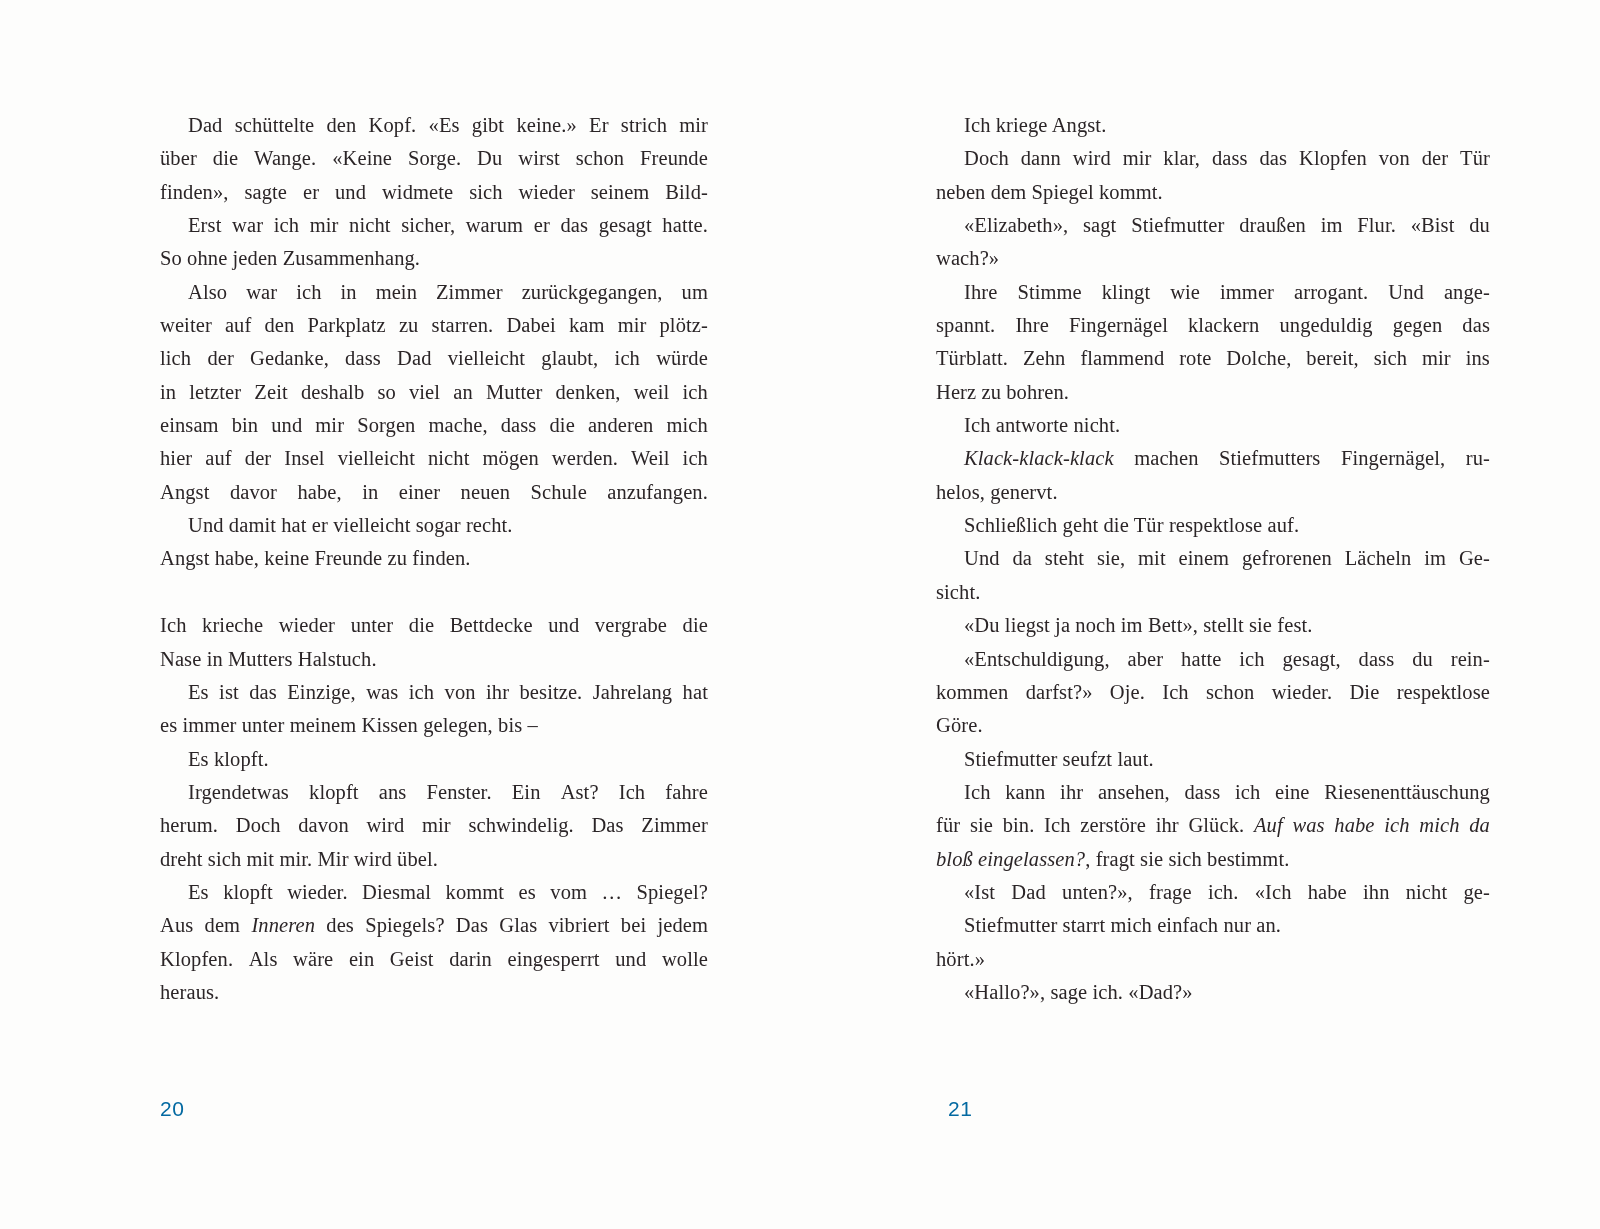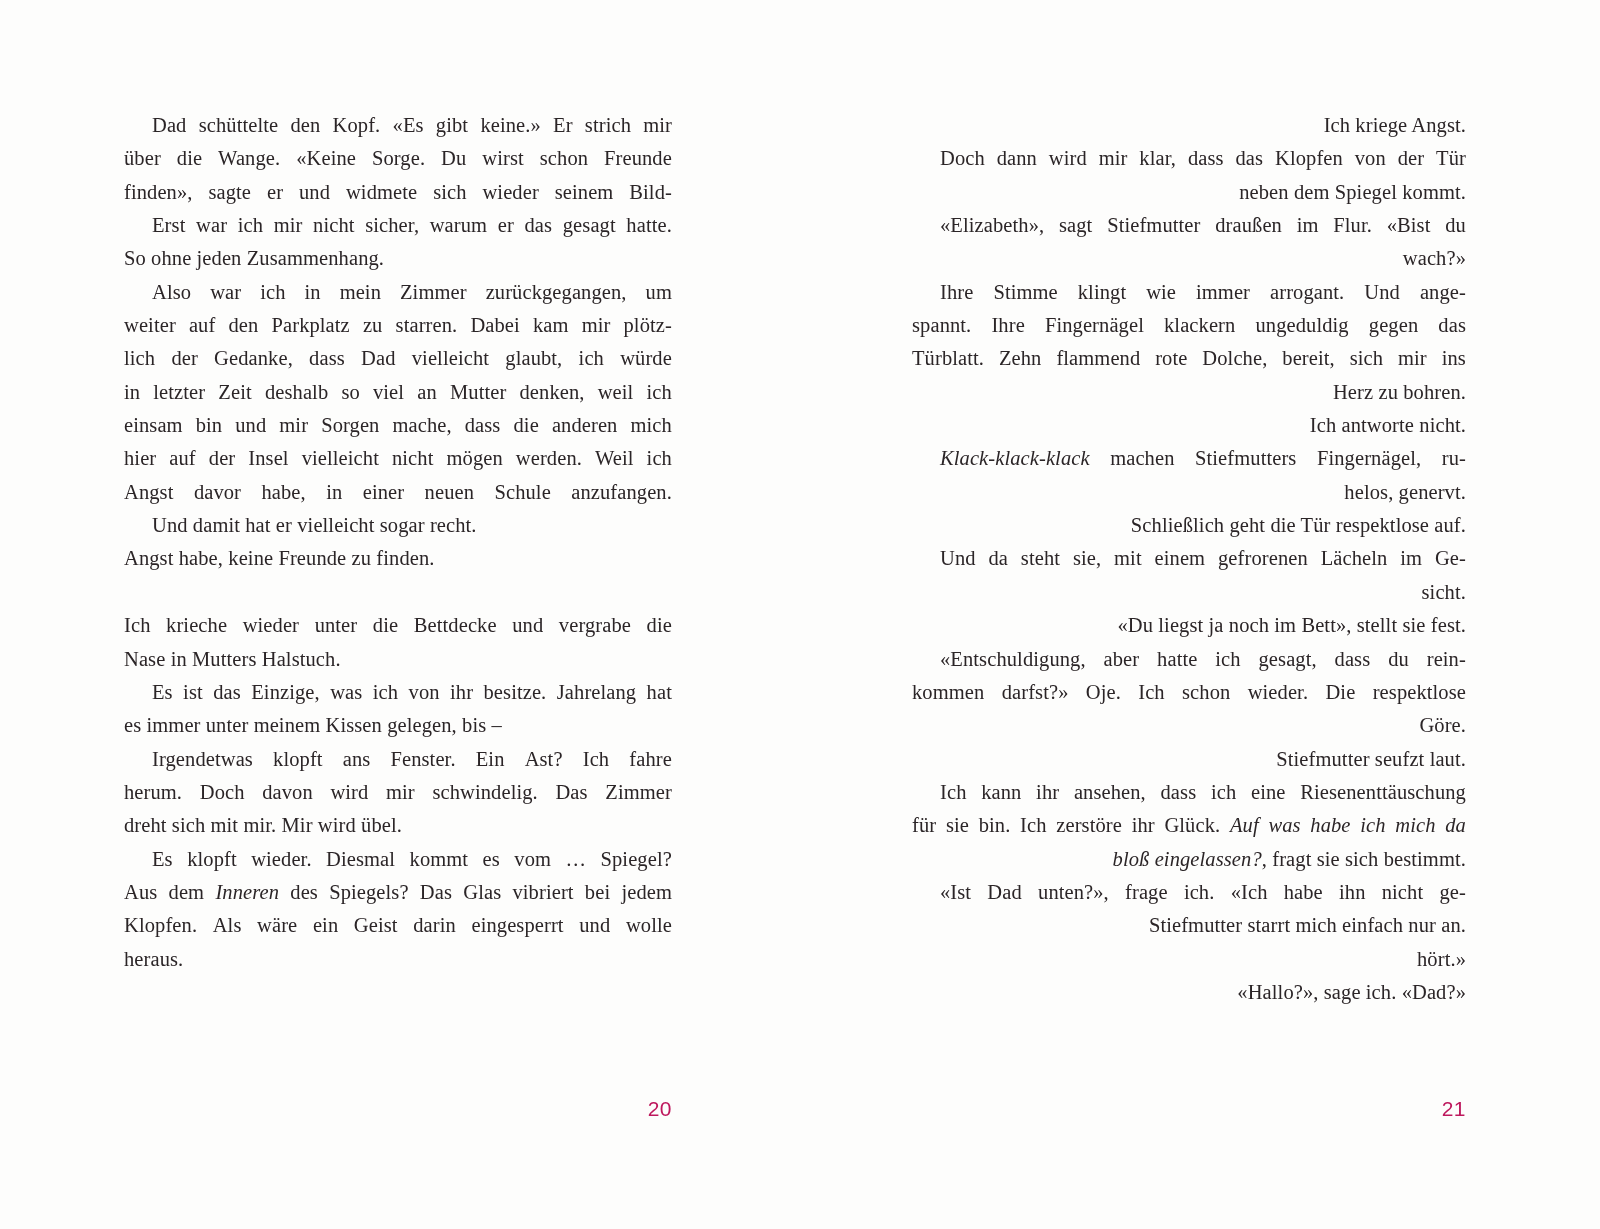--- a/index.html
+++ b/index.html
@@ -11,35 +11,36 @@
     height: 1229px;
     background: #fdfdfc;
     position: relative;
     overflow: hidden;
     font-family: "Liberation Serif", serif;
     color: #2b2527;
   }
   .spread {
     position: absolute;
     inset: 0;
+    margin-left: 36px;
   }
   .page {
     position: absolute;
     top: 0;
     height: 1229px;
   }
   .page.left  { left: 0;   width: 800px; }
   .page.right { left: 800px; width: 800px; }
 
   .textblock {
     position: absolute;
     top: 109px;
   }
   .page.left  .textblock { left: 124px; width: 548px; }
-  .page.right .textblock { left: 112px; width: 554px; text-align: right; } 
+  .page.right .textblock { left: 100px; width: 554px; } 
 
   .line {
     height: 33.35px;
     line-height: 33.35px;
     font-size: 20.5px;
     letter-spacing: 0.1px;
     white-space: nowrap;
   }
   .line.j {
     display: flex;
@@ -48,24 +49,24 @@
   }
   .line.ind { padding-left: 28px; }
   .word { white-space: nowrap; }
   .line i { font-style: italic; font-family: Liberation Serif, serif; }
 
   .pagenum {
     position: absolute;
     top: 1096px;
     height: 26px;
     line-height: 26px;
-    text-align: right;
+    text-align: left;
     font-family: "Liberation Sans", sans-serif;
     font-size: 21px;
-    color: #be185d;
+    color: #0369a1;
     letter-spacing: 0.5px;
   }
   .page.left  .pagenum { left: 124px; width: 548px; }
   .page.right .pagenum { left: 112px; width: 554px; }
 </style>
 </head>
 <body>
 
 <main class="spread">
 
@@ -221,20 +222,21 @@
           <span class="word">Einzige,</span>
           <span class="word">was</span>
           <span class="word">ich</span>
           <span class="word">von</span>
           <span class="word">ihr</span>
           <span class="word">besitze.</span>
           <span class="word">Jahrelang</span>
           <span class="word">hat</span>
         </div>
         <div class="line"><span class="word">es</span> <span class="word">immer</span> <span class="word">unter</span> <span class="word">meinem</span> <span class="word">Kissen</span> <span class="word">gelegen,</span> <span class="word">bis</span> <span class="word">–</span></div>
+        <div class="line ind"><span class="word">Es</span> <span class="word">klopft.</span></div>
         <div class="line j ind">
           <span class="word">Irgendetwas</span>
           <span class="word">klopft</span>
           <span class="word">ans</span>
           <span class="word">Fenster.</span>
           <span class="word">Ein</span>
           <span class="word">Ast?</span>
           <span class="word">Ich</span>
           <span class="word">fahre</span>
         </div>

